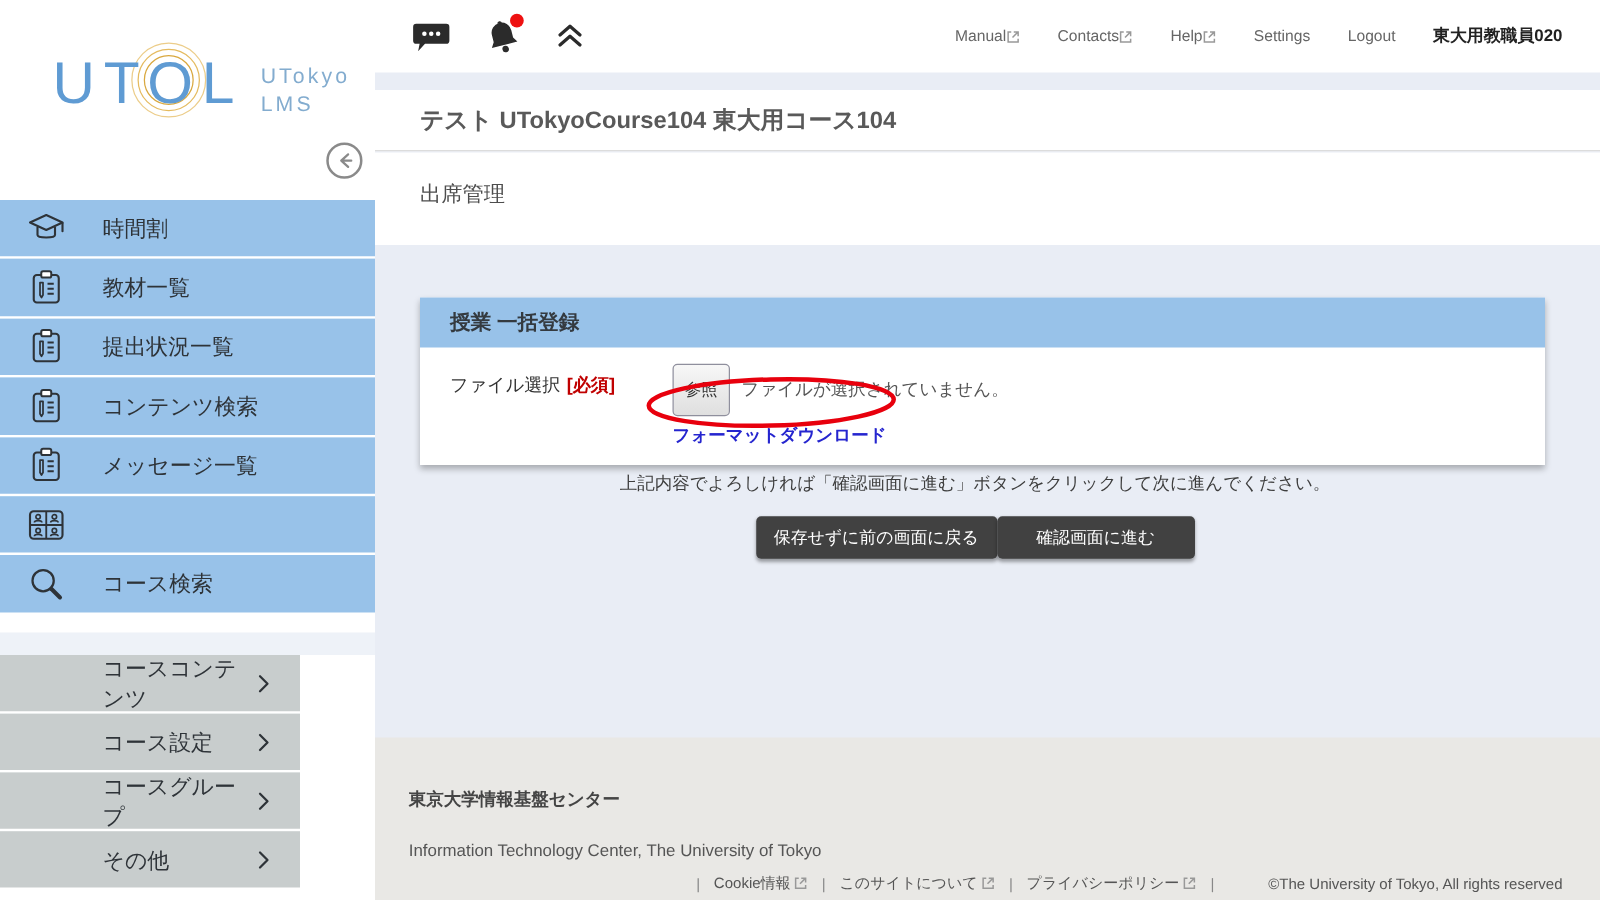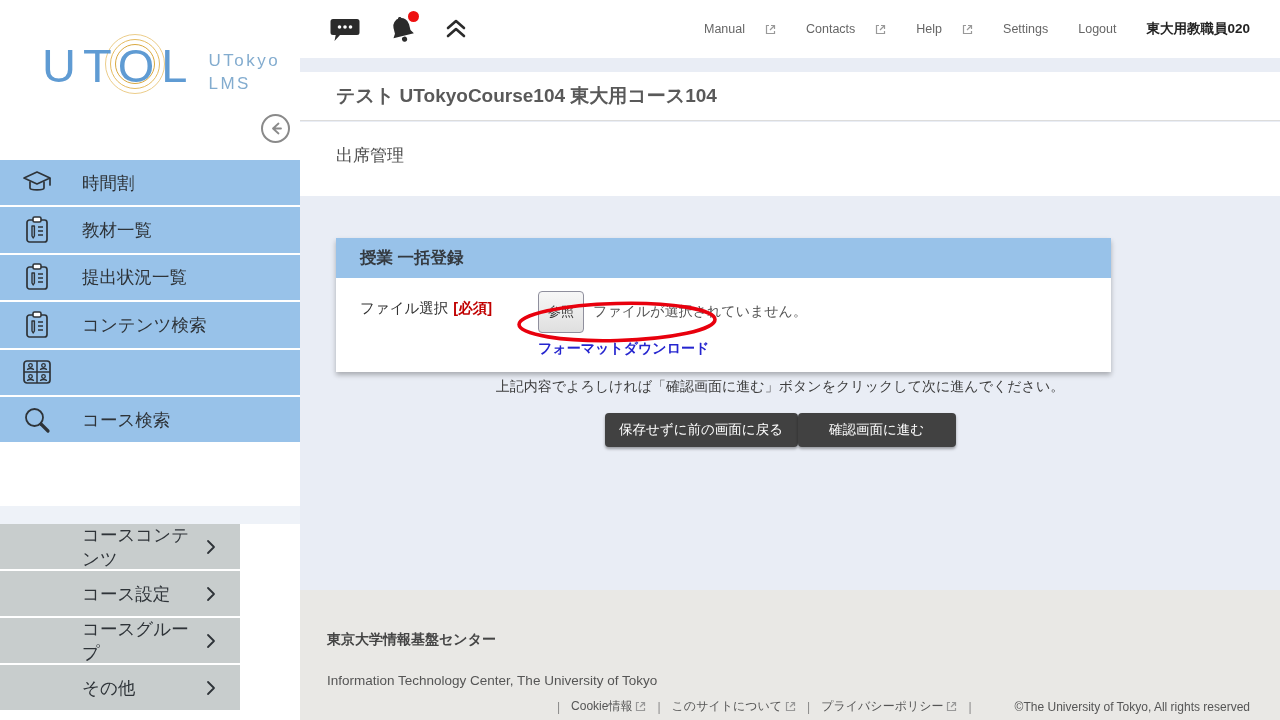--- a/index.html
+++ b/index.html
@@ -39,33 +39,33 @@
   .nav2-item { height:47px; background:#c8cdcd; border-bottom:2px solid #fff;
     display:flex; align-items:center; padding-left:82px; padding-right:24px; cursor:pointer; }
   .nav2-label { font-size:17.5px; color:#2e3338; flex:1; }
 
   
   .topbar { position:absolute; left:300px; top:0; width:980px; height:58px; background:#fff; }
   .topbar-icons { position:absolute; left:30px; top:0; height:58px; display:flex; align-items:center; gap:26px; }
   .icon-btn { background:none; border:none; padding:0; cursor:pointer; display:flex; position:relative; }
   .bell-dot { position:absolute; right:-1px; top:-3px; width:11px; height:11px; border-radius:50%; background:#ee1111; }
   .topbar-right { position:absolute; right:30px; top:0; height:58px; display:flex; align-items:center; gap:30px; }
-  .tb-link { display:flex; align-items:center; gap:20px; font-size:12.5px; color:#666; cursor:pointer; }
+  .tb-link { display:flex; align-items:center; gap:0; font-size:12.5px; color:#666; cursor:pointer; }
   .tb-user { font-size:13.5px; color:#222; font-weight:700; cursor:pointer; }
 
   
   .title-row { position:absolute; left:300px; top:72px; width:980px; height:49px; background:#fff;
     border-bottom:1px solid #dcdcdc; display:flex; align-items:center; padding-left:36px; }
   .course-title { font-size:19px; font-weight:700; color:#595959; }
   .sub-row { position:absolute; left:300px; top:122px; width:980px; height:74px; background:#fff;
     padding:22px 0 0 36px; }
   .section-title { font-size:17px; color:#4d4d4d; }
 
   
-  .panel { position:absolute; left:336px; top:238px; width:775px; background:#fff;
+  .panel { position:absolute; left:336px; top:238px; width:900px; background:#fff;
     box-shadow:0 3px 5px rgba(0,0,0,.28); }
   .panel-header { height:40px; background:#98c2e9; display:flex; align-items:center;
     padding-left:24px; font-size:16.5px; font-weight:700; color:#343a40; }
   .panel-body { padding:13px 24px 14px; display:flex; }
   .file-label { width:178px; padding-top:8px; font-size:14.5px; color:#333; }
   .required { color:#c00000; font-weight:700; margin-left:5px; }
   .file-zone { display:flex; flex-direction:column; }
   .file-row { display:flex; align-items:center; gap:9px; }
   .browse-btn { font-size:13px; color:#333; padding:11px 9px; border:1px solid #8f8f9d;
     border-radius:4px; background:linear-gradient(#f7f7f7,#dfdfdf); cursor:pointer;
@@ -157,20 +157,31 @@
             <rect x="4" y="5" width="20" height="22" rx="2.5" fill="none" stroke="#2e3338" stroke-width="1.7"></rect>
             <rect x="10" y="2" width="8" height="5" rx="1.5" fill="#fff" stroke="#2e3338" stroke-width="1.6"></rect>
             <path d="M9 11 V21 l1.2 2 1.2-2 V11 Z" fill="none" stroke="#2e3338" stroke-width="1.4" stroke-linejoin="round"></path>
             <path d="M15 12 H20 M15 16 H20 M15 20 H20" stroke="#2e3338" stroke-width="1.5"></path>
           </svg>
       </span>
       <span class="nav-label">コンテンツ検索</span>
     </div>
     <div class="nav-item">
       <span class="icn">
+        <svg width="28" height="30" viewBox="0 0 28 30">
+            <rect x="4" y="5" width="20" height="22" rx="2.5" fill="none" stroke="#2e3338" stroke-width="1.7"></rect>
+            <rect x="10" y="2" width="8" height="5" rx="1.5" fill="#fff" stroke="#2e3338" stroke-width="1.6"></rect>
+            <path d="M9 11 V21 l1.2 2 1.2-2 V11 Z" fill="none" stroke="#2e3338" stroke-width="1.4" stroke-linejoin="round"></path>
+            <path d="M15 12 H20 M15 16 H20 M15 20 H20" stroke="#2e3338" stroke-width="1.5"></path>
+          </svg>
+      </span>
+      <span class="nav-label">メッセージ一覧</span>
+    </div>
+    <div class="nav-item">
+      <span class="icn">
         <svg width="32" height="28" viewBox="0 0 32 28">
             <rect x="3" y="3" width="26" height="22" rx="3" fill="none" stroke="#2e3338" stroke-width="1.7"></rect>
             <path d="M16 3 V25 M3 14 H29" stroke="#2e3338" stroke-width="1.5"></path>
             <circle cx="9.5" cy="7.5" r="1.8" fill="none" stroke="#2e3338" stroke-width="1.3"></circle>
             <path d="M6.5 12 c0-2 6-2 6 0" fill="none" stroke="#2e3338" stroke-width="1.3"></path>
             <circle cx="22.5" cy="7.5" r="1.8" fill="none" stroke="#2e3338" stroke-width="1.3"></circle>
             <path d="M19.5 12 c0-2 6-2 6 0" fill="none" stroke="#2e3338" stroke-width="1.3"></path>
             <circle cx="9.5" cy="18.5" r="1.8" fill="none" stroke="#2e3338" stroke-width="1.3"></circle>
             <path d="M6.5 23 c0-2 6-2 6 0" fill="none" stroke="#2e3338" stroke-width="1.3"></path>
             <circle cx="22.5" cy="18.5" r="1.8" fill="none" stroke="#2e3338" stroke-width="1.3"></circle>

